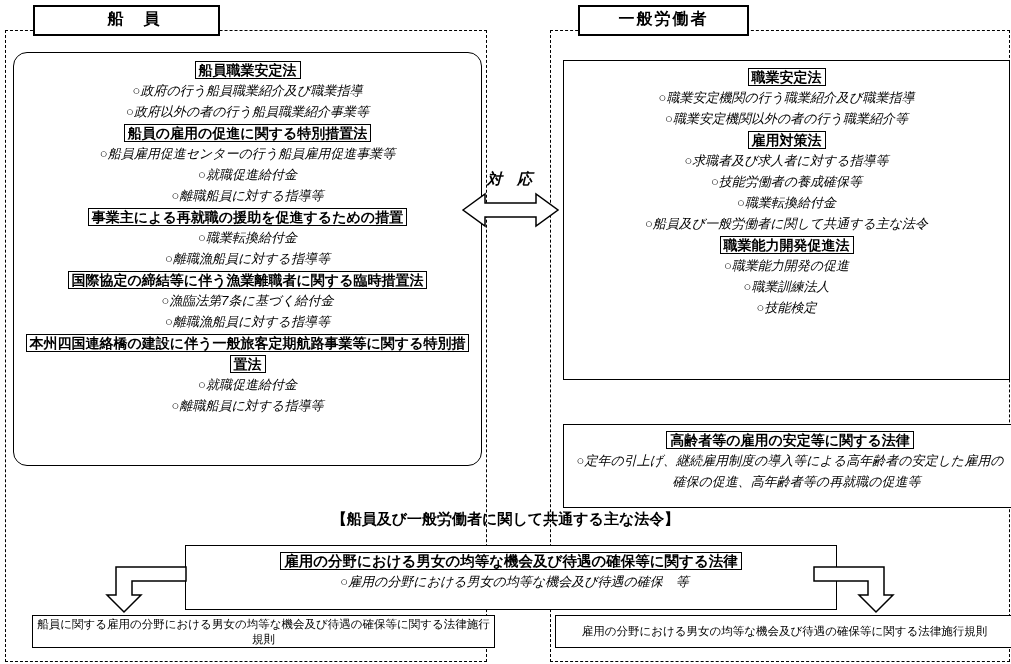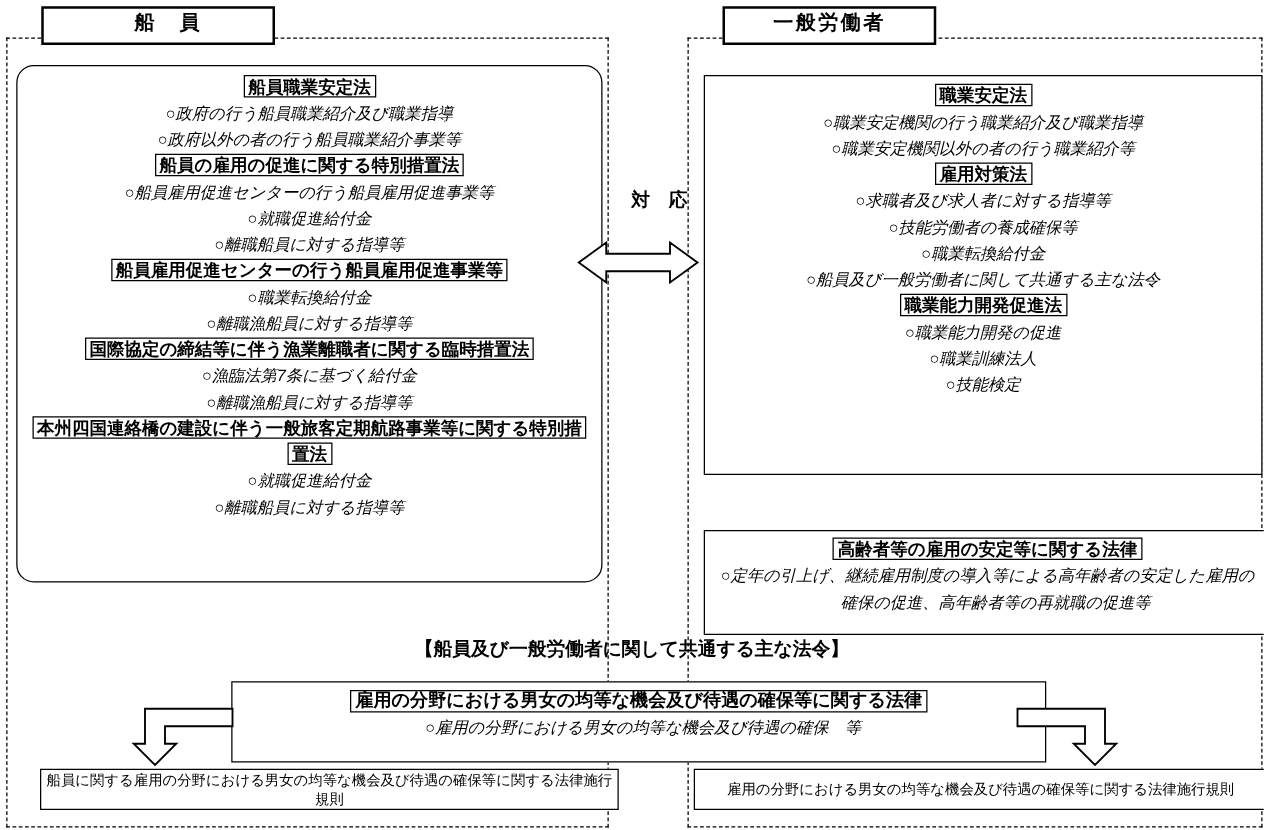--- a/index.html
+++ b/index.html
@@ -16,22 +16,22 @@
   #left-panel{left:13px;top:52px;width:449px;height:400px;border-radius:14px;padding:6px 9px;}
   #right-panel{left:563px;top:60px;width:427px;height:308px;padding:5px 9px;}
   #elderly-panel{left:563px;top:424px;width:434px;height:74px;padding:4px 9px;}
   #common-panel{left:185px;top:545px;width:630px;height:55px;padding:4px 10px;}
   .law-title-row{line-height:21px;}
   .law-title{border:1px solid #000;font-weight:bold;font-size:14px;padding:0 3px;
       line-height:18px;-webkit-box-decoration-break:clone;box-decoration-break:clone;}
   .law-item{font-size:13px;line-height:21px;padding-left:13px;text-indent:-13px;font-style:italic;}
   #common-panel .law-title{font-size:14.5px;}
   #common-panel .law-item{padding-left:20px;}
-  #correspondence-label{position:absolute;left:487px;top:151px;width:63px;text-align:right;
-      font-size:15px;font-weight:bold;z-index:3;}
+  #correspondence-label{position:absolute;left:487px;top:170px;width:63px;text-align:left;
+      font-size:15px;font-weight:bold;z-index:3;font-style:italic;}
   #common-header{position:absolute;left:0;right:0;top:510px;text-align:center;
       font-size:15px;font-weight:bold;z-index:2;}
   .bottom-box{position:absolute;top:615px;height:31px;border:1.5px solid #000;background:#fff;
       display:flex;align-items:center;justify-content:center;font-size:11.5px;z-index:2;
       padding:0 4px;text-align:center;}
   #bottom-left-box{left:8px;width:453px;margin-left:24px;}
   #bottom-right-box{left:555px;width:449px;}
   #arrow-layer{position:absolute;left:0;top:0;width:1011px;height:664px;z-index:3;pointer-events:none;}
 </style>
 </head>
@@ -49,21 +49,21 @@
     <div class="law-item">○政府の行う船員職業紹介及び職業指導</div>
     <div class="law-item">○政府以外の者の行う船員職業紹介事業等</div>
   </div>
   <div class="law">
     <div class="law-title-row"><span class="law-title">船員の雇用の促進に関する特別措置法</span></div>
     <div class="law-item">○船員雇用促進センターの行う船員雇用促進事業等</div>
     <div class="law-item">○就職促進給付金</div>
     <div class="law-item">○離職船員に対する指導等</div>
   </div>
   <div class="law">
-    <div class="law-title-row"><span class="law-title">船員雇用促進センターの行う船員雇用促進事業等</span></div>
+    <div class="law-title-row"><span class="law-title">事業主による再就職の援助を促進するための措置</span></div>
     <div class="law-item">○職業転換給付金</div>
     <div class="law-item">○離職漁船員に対する指導等</div>
   </div>
   <div class="law">
     <div class="law-title-row"><span class="law-title">国際協定の締結等に伴う漁業離職者に関する臨時措置法</span></div>
     <div class="law-item">○漁臨法第7条に基づく給付金</div>
     <div class="law-item">○離職漁船員に対する指導等</div>
   </div>
   <div class="law">
     <div class="law-title-row"><span class="law-title">本州四国連絡橋の建設に伴う一般旅客定期航路事業等に関する特別措置法</span></div>

